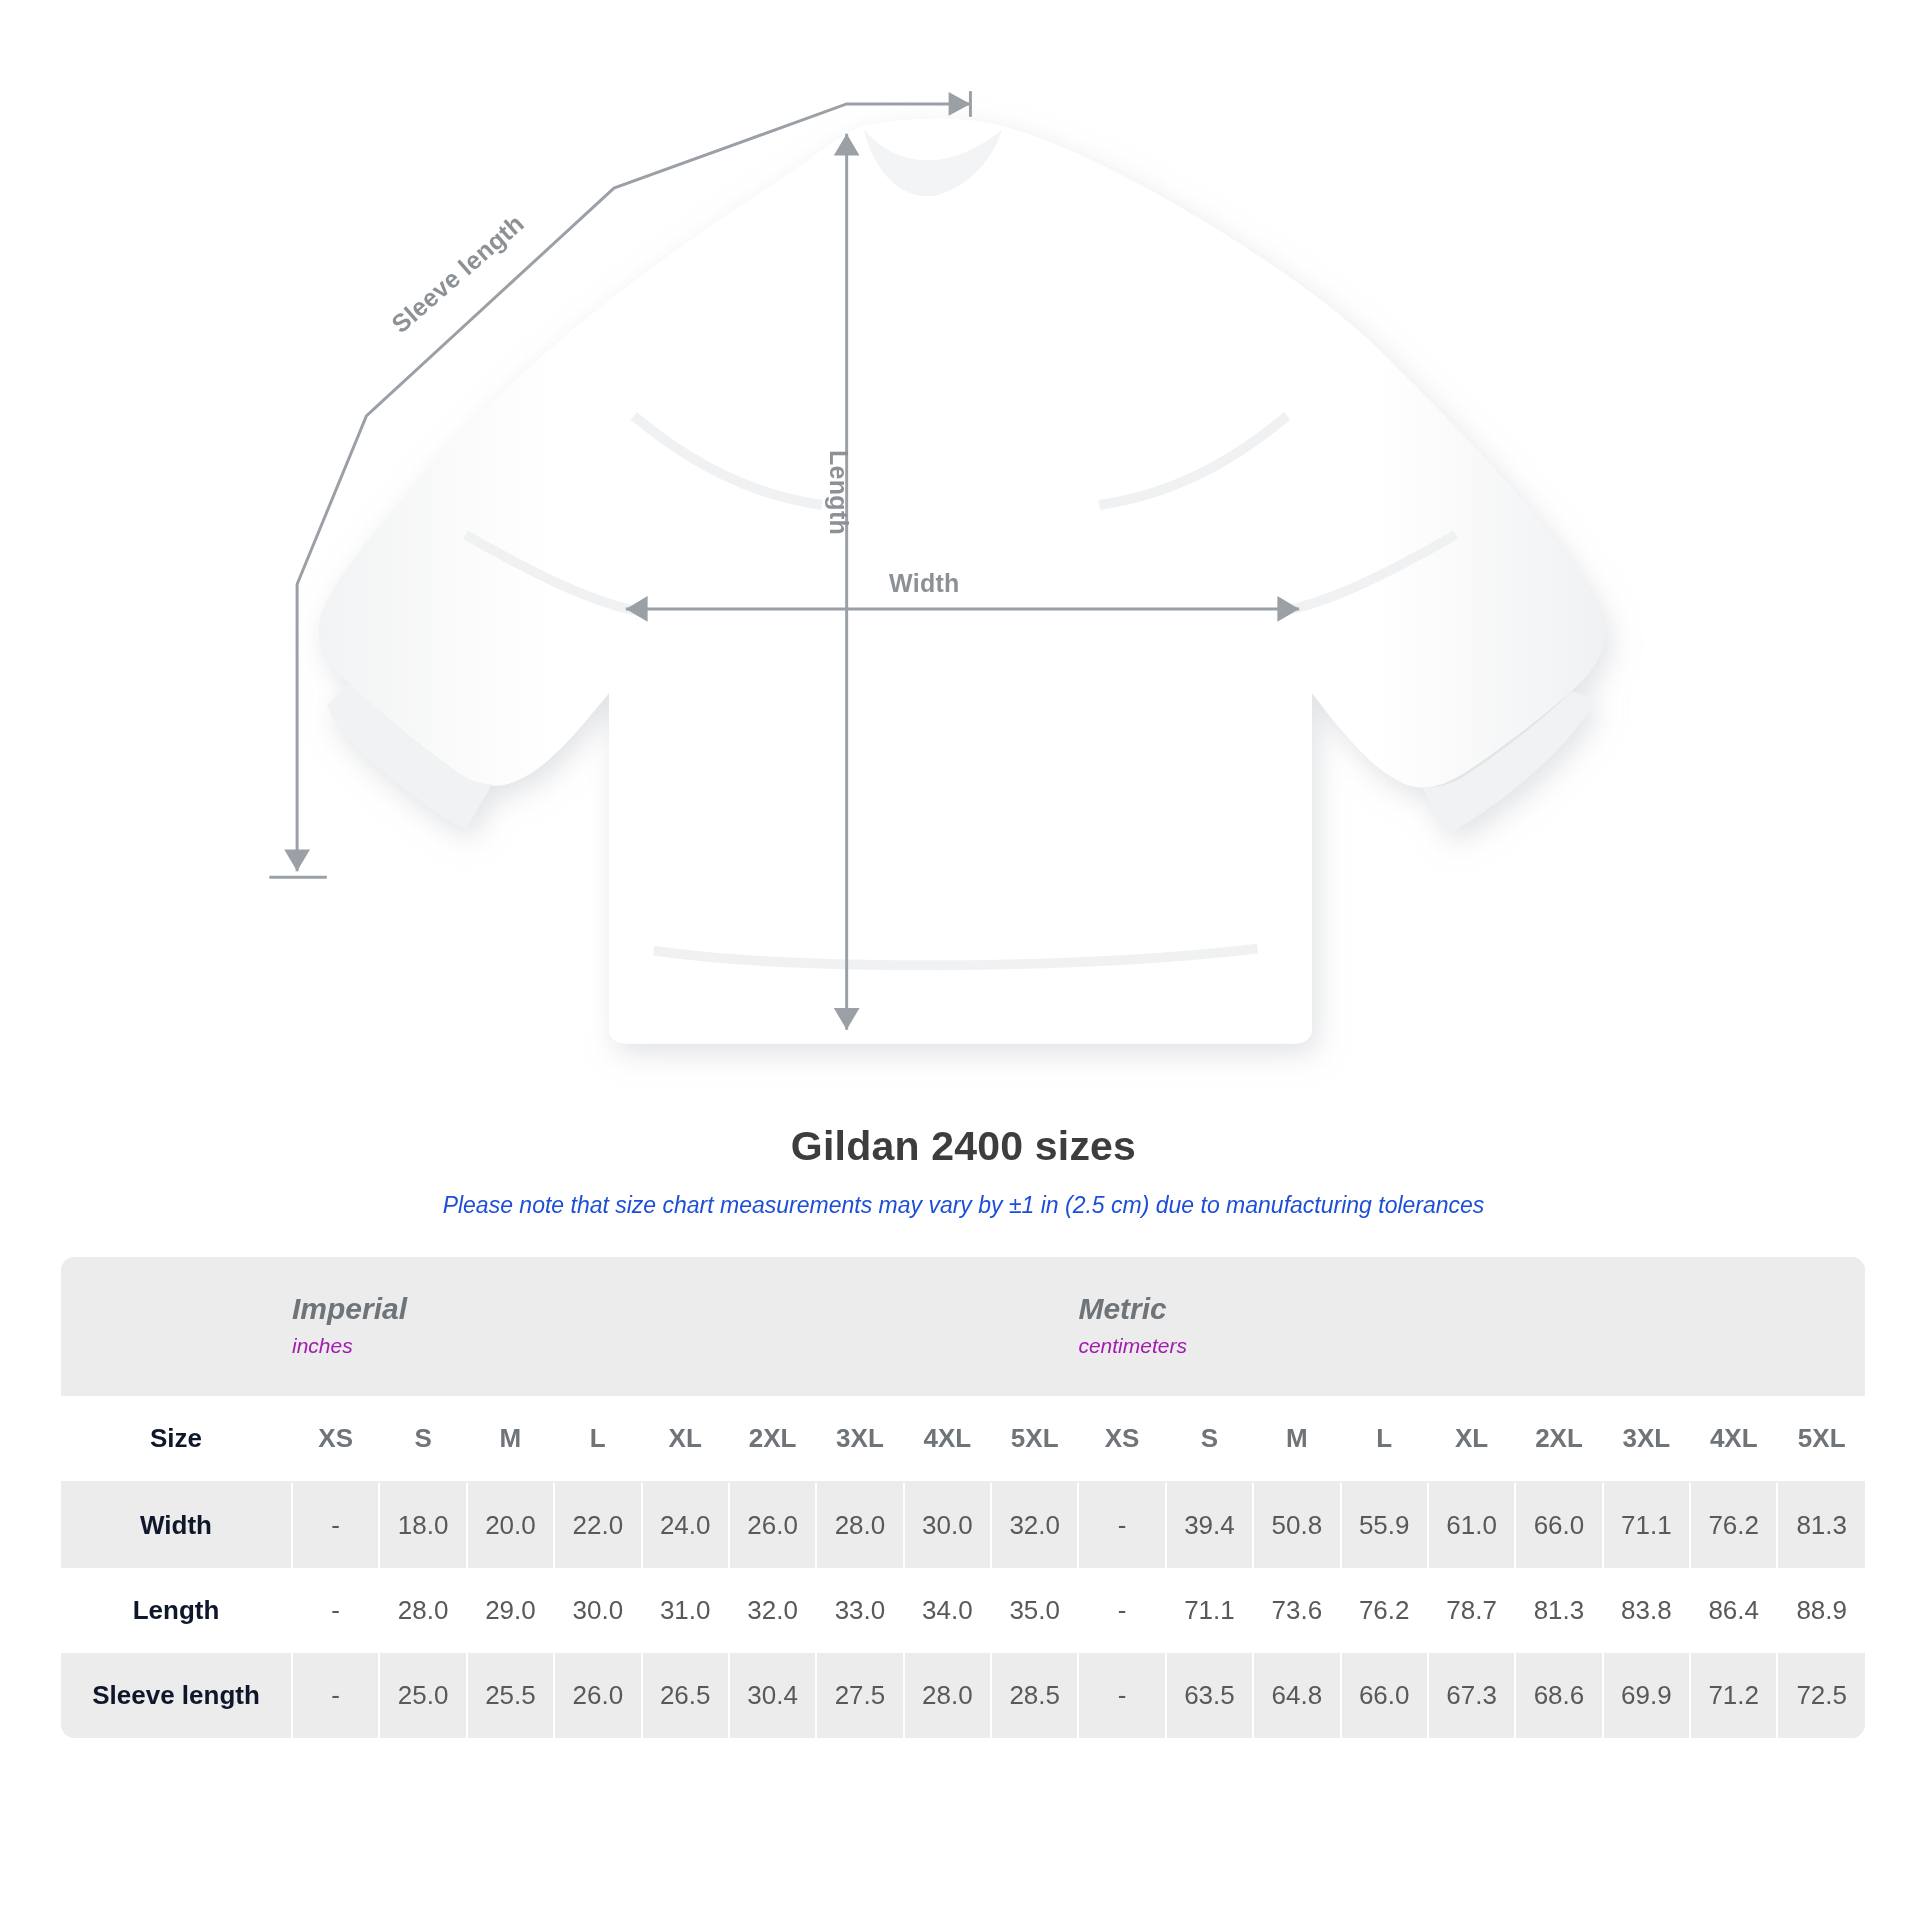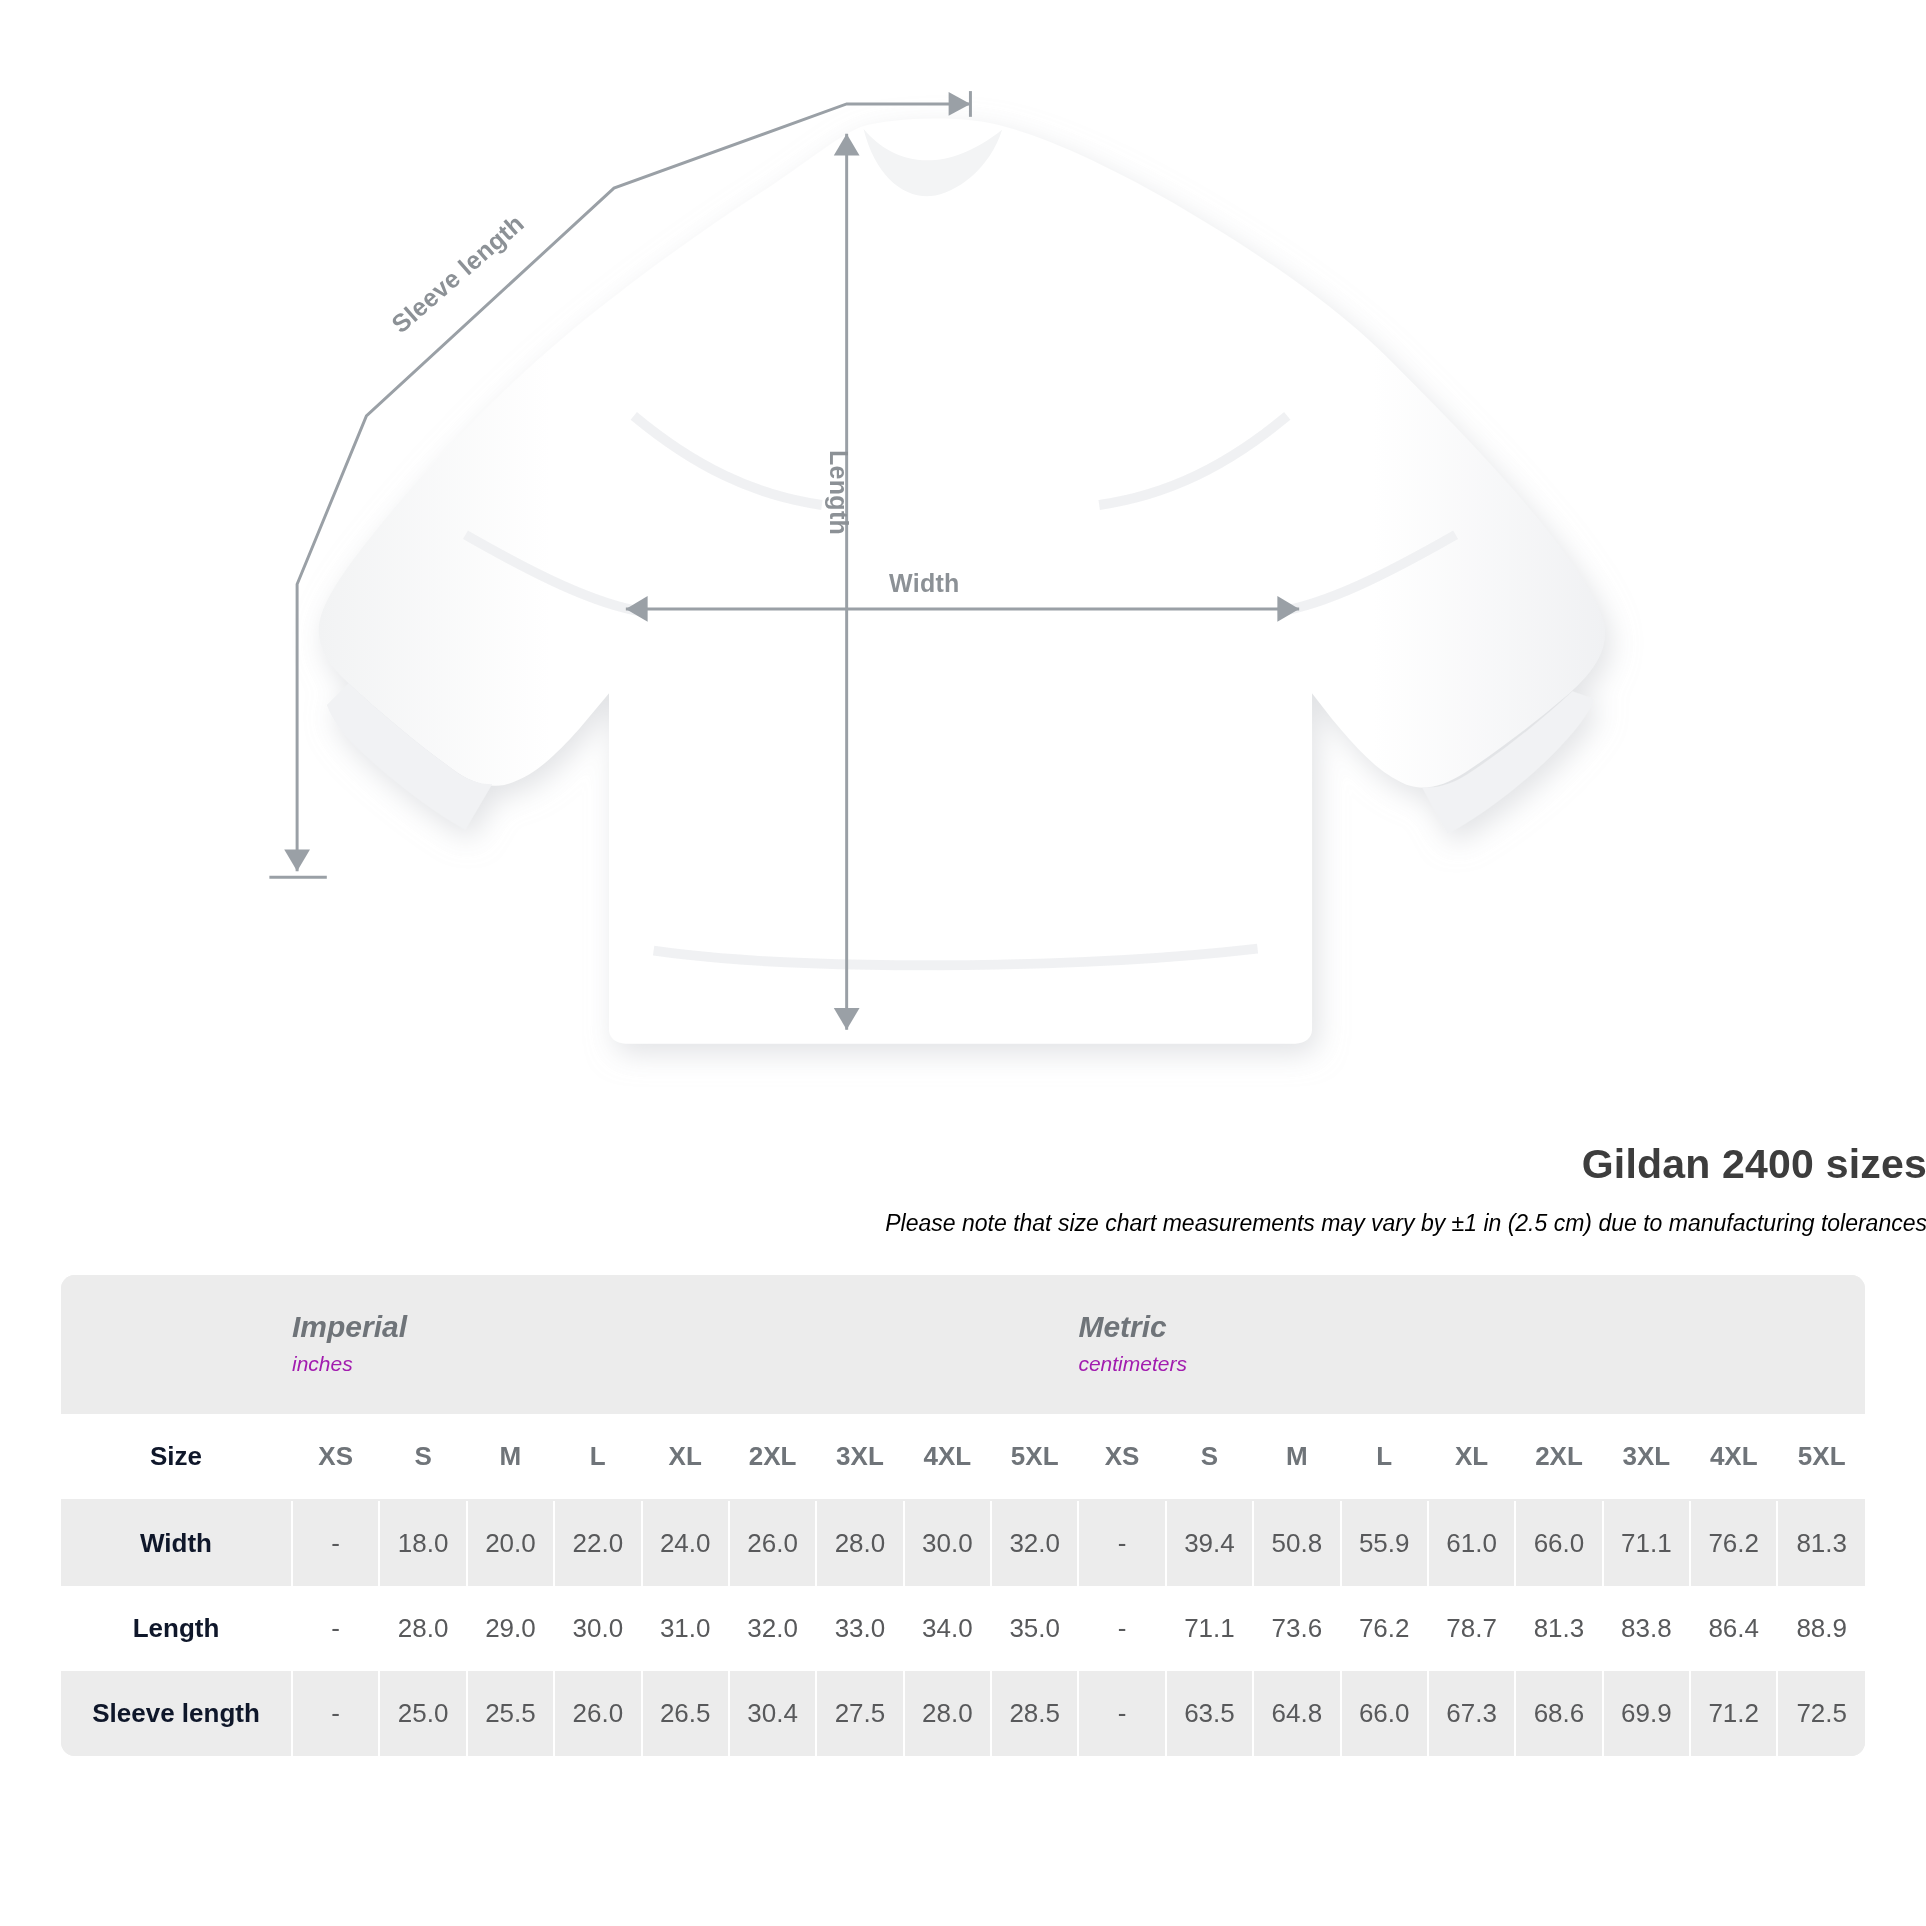--- a/index.html
+++ b/index.html
@@ -47,33 +47,33 @@
   }
   #label-sleeve {
     left: 386px;
     top: 317px;
     transform: rotate(-41deg);
     transform-origin: left top;
   }
 
   
   #title-block {
-    text-align: right;
-    margin-top: 32px;
+    text-align: center;
+    margin-top: 14px;
   }
   #chart-title {
     font-size: 41px;
     font-weight: bold;
     color: #3d3d3d;
     letter-spacing: 0.2px;
   }
   #chart-subtitle {
     font-size: 23px;
     font-style: italic;
-    color: #000000;
+    color: #1d4ed8;
     margin-top: 22px;
   }
 
   
   #table-wrap {
     margin: 38px 61px 0 61px;
     width: 1804px;
     border-radius: 14px;
     overflow: hidden;
     background: #ececec;

